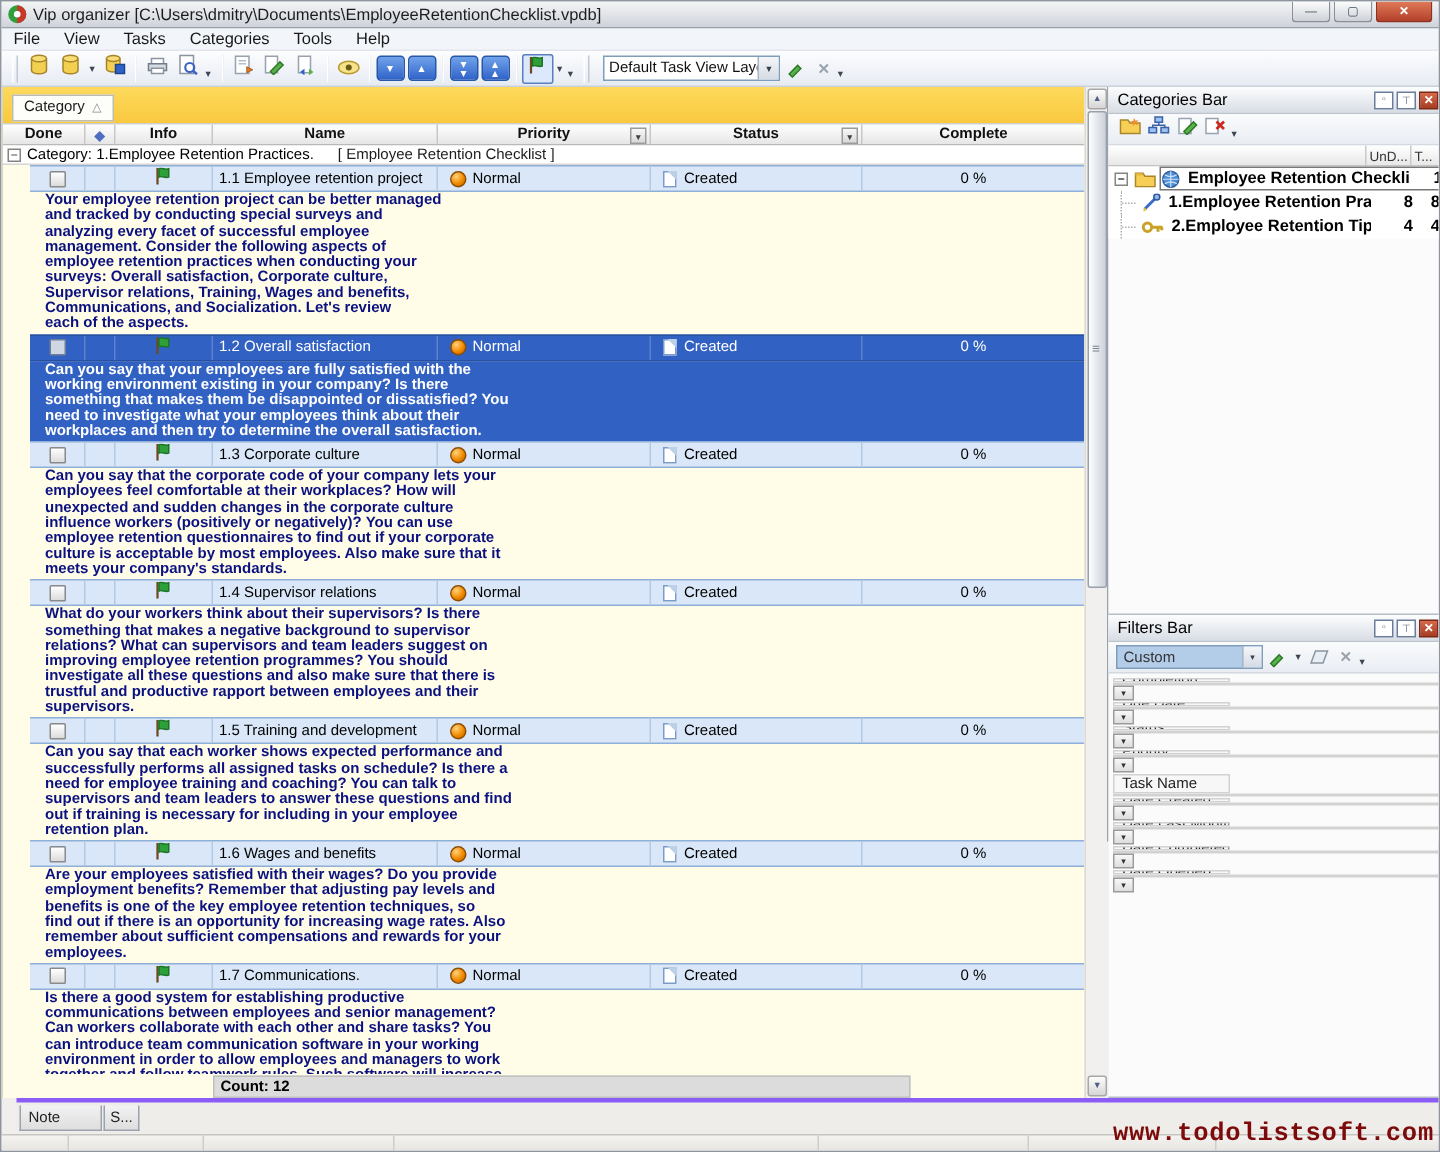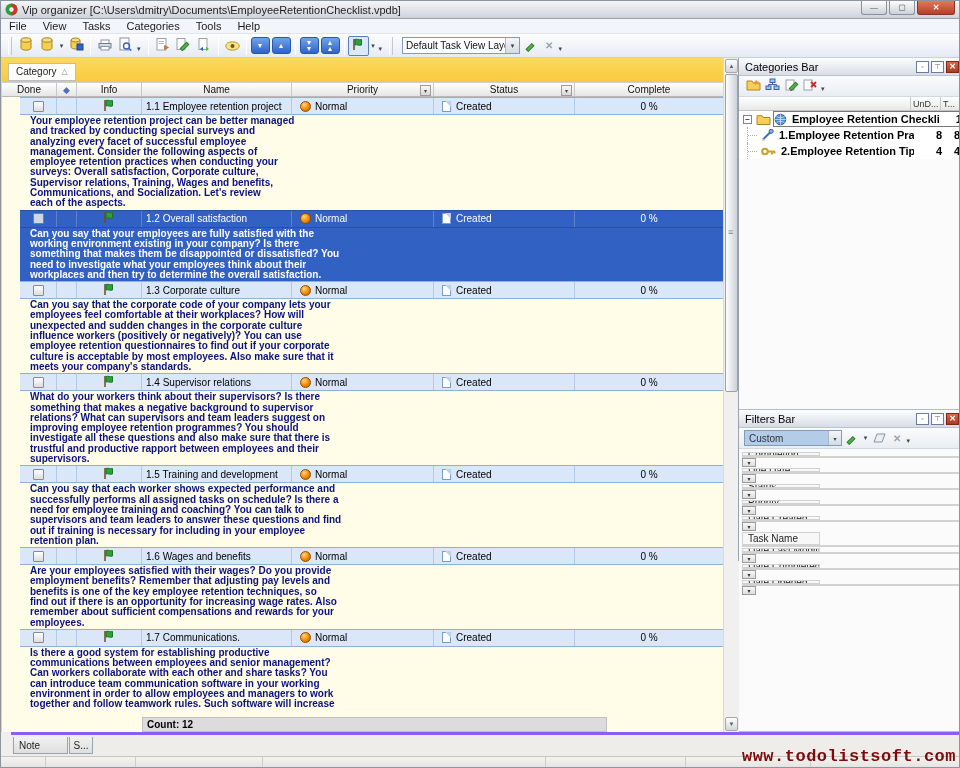--- a/index.html
+++ b/index.html
@@ -46,21 +46,21 @@
   
   .grid { position:absolute; top:57px; left:0; width:722px; height:674px; background:#fffde8;
     display:flex; flex-direction:column; overflow:hidden; border-left:1px solid #d8d5c2; }
   .band { height:24px; background:linear-gradient(#fdd95c,#f9c93f); flex:0 0 auto; padding:3px 0 0 6px; }
   .group-tab { display:inline-flex; align-items:center; background:#fdfdfa; border:1px solid #bdbdb4;
     height:18px; padding:0 7px; font-size:10px; color:#1c1c1c; }
   .g-sort { font-size:8px; color:#8a9096; margin-left:5px; }
   .ghdr { height:15px; flex:0 0 auto; display:grid; grid-template-columns:55px 20px 65px 150px 142px 141px 149px;
     background:linear-gradient(#ffffff,#e6e6e6); border-top:1px solid #cfcfcf; border-bottom:1px solid #b9b9b9; }
   .ghdr .hcell { border-right:1px solid #c8c8c8; display:flex; align-items:center; justify-content:center;
-    font-size:10px; font-weight:normal; color:#111; position:relative; }
+    font-size:10px; font-weight:bold; color:#111; position:relative; }
   .hfilter { position:absolute; right:2px; top:2px; width:11px; height:11px; background:linear-gradient(#f8f8f8,#d8d8d8);
     border:1px solid #9b9b9b; font-size:6px; color:#444; display:flex; align-items:center; justify-content:center; }
   .g-diamond { color:#4f6ec2; font-size:9px; }
   .catrow { height:13px; flex:0 0 auto; background:#fff; border-bottom:1px solid #d6d6d6;
     display:flex; align-items:center; font-size:10px; color:#000; padding-left:3px; }
   .minusbox { width:9px; height:9px; border:1px solid #848484; background:#fff; font-size:8px; line-height:7px;
     text-align:center; color:#333; margin-right:4px; flex:0 0 auto; }
   .cat-suffix { margin-left:16px; color:#1c1c1c; }
   .rows { flex:1 1 auto; overflow:hidden; }
   .trow { height:18px; margin-left:18px; display:grid; grid-template-columns:37px 20px 65px 150px 142px 141px 149px;
@@ -315,20 +315,25 @@
     <div class="hcell">
         <span>Priority</span>
         <span class="hfilter g-down"></span>
       </div>
     <div class="hcell">
         <span>Status</span>
         <span class="hfilter g-down"></span>
       </div>
     <div class="hcell">Complete</div>
   </div>
+  <div class="catrow">
+    <span class="minusbox g-minus"></span>
+    <span>Category: 1.Employee Retention Practices.</span>
+    <span class="cat-suffix">[ Employee Retention Checklist ]</span>
+  </div>
   <div class="rows" id="rows">
       <div class="trow">
         <div class="cell c-done">
           <span class="chk"></span>
         </div>
         <div class="cell"></div>
         <div class="cell" style="justify-content: center;">
           <span><svg width="12" height="13" viewBox="0 0 12 13">
               <line x1="2" y1="1" x2="2" y2="12" stroke="#6e4a1e" stroke-width="1.5"></line>
               <path d="M3 1.5c2-1 4 1 6.5 0v5.5c-2.5 1-4.5-1-6.5 0z" fill="#2ea03a" stroke="#1c7526"></path>
@@ -670,27 +675,27 @@
           <span class="flabel">Status</span>
           <span class="fval"></span>
           <span class="farrow g-down"></span>
         </div>
         <div class="frow">
           <span class="flabel">Priority</span>
           <span class="fval"></span>
           <span class="farrow g-down"></span>
         </div>
         <div class="frow">
+          <span class="flabel">Task Name</span>
+          <span class="fval"></span>
+        </div>
+        <div class="frow">
           <span class="flabel">Date Created</span>
           <span class="fval"></span>
           <span class="farrow g-down"></span>
-        </div>
-        <div class="frow">
-          <span class="flabel">Task Name</span>
-          <span class="fval"></span>
         </div>
         <div class="frow">
           <span class="flabel">Date Last Modifie</span>
           <span class="fval"></span>
           <span class="farrow g-down"></span>
         </div>
         <div class="frow">
           <span class="flabel">Date Completed</span>
           <span class="fval"></span>
           <span class="farrow g-down"></span>

